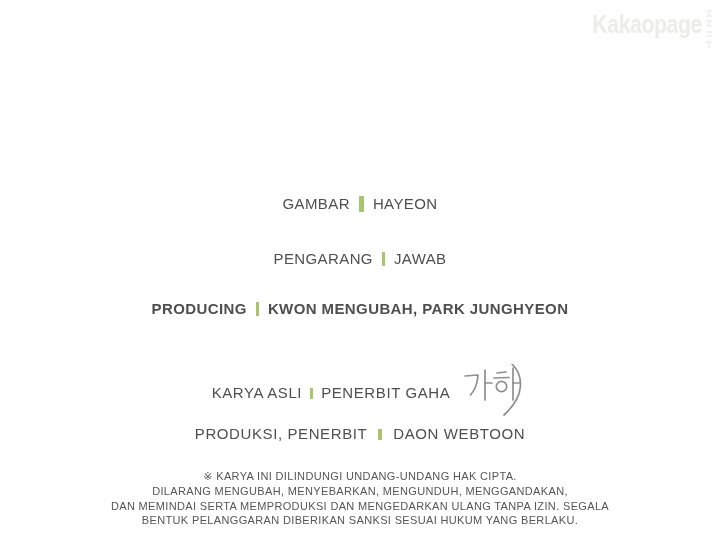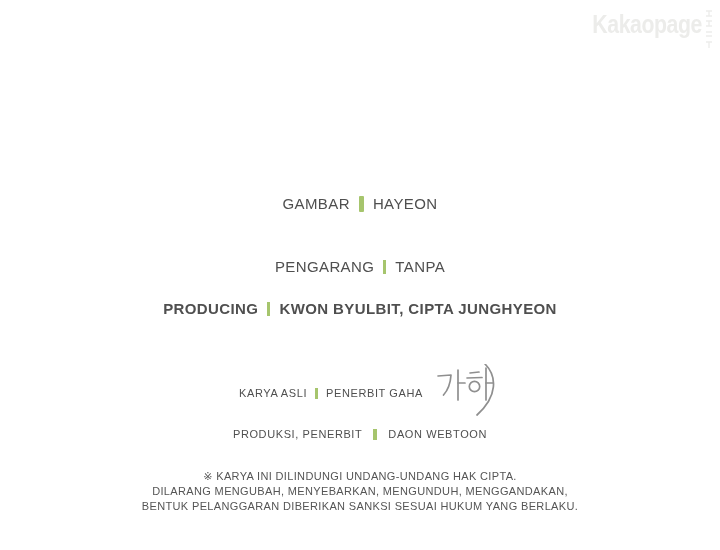--- a/index.html
+++ b/index.html
@@ -10,27 +10,27 @@
   
   .watermark{position:absolute;top:8px;right:6px;display:flex;align-items:flex-start;}
   .wm-text{
     font-size:25px;font-weight:700;color:#ececea;letter-spacing:-0.5px;
     transform:scaleX(0.85);transform-origin:right top;line-height:1;padding-top:4px;
   }
   .wm-vert{margin-left:2px;}
   
   .row{position:absolute;left:0;right:0;display:flex;justify-content:center;align-items:center;}
   .row1{top:195px;column-gap:106px;}
-  .row2{top:258px;column-gap:9px;}
+  .row2{top:250px;column-gap:9px;}
   .row3{top:300px;font-weight:bold;}
   .row4{top:370px;transform:translateX(8px);}
   .row5{top:427px;}
   .group{display:flex;align-items:center;}
   .ctext{font-size:15px;letter-spacing:0.4px;white-space:pre;line-height:18px;}
-  .small .ctext{font-size:11px;letter-spacing:0.6px;line-height:14px;}
+  .small .ctext{font-size:15px;letter-spacing:0.6px;line-height:14px;}
   .bar{display:inline-block;width:3px;height:14px;background:var(--accent,#a6c56d);margin:0 9px;}
   .bar.thick{width:5px;height:16px;border-radius:1px;}
   .small .bar{height:11px;margin:0 8px;}
   .row5 .bar{width:4px;margin:0 11px;}
   .gaha-logo{margin-left:10px;margin-top:-6px;}
   
   .notice{
     position:absolute;left:0;right:0;top:469px;text-align:center;
     font-size:11px;line-height:14.8px;letter-spacing:0.35px;color:#555555;
   }
@@ -57,29 +57,29 @@
       <span class="ctext">GAMBAR</span>
       <span class="bar thick"></span>
       <span class="ctext">HAYEON</span>
     </div>
   </div>
 
   <div class="row row2">
     <div class="group">
       <span class="ctext">PENGARANG</span>
       <span class="bar"></span>
-      <span class="ctext">TANPA</span>
+      <span class="ctext">JAWAB</span>
     </div>
   </div>
 
   <div class="row row3">
     <div class="group">
       <span class="ctext">PRODUCING</span>
       <span class="bar"></span>
-      <span class="ctext">KWON BYULBIT, CIPTA JUNGHYEON</span>
+      <span class="ctext">KWON MENGUBAH, PARK JUNGHYEON</span>
     </div>
   </div>
 
   <div class="row row4 small">
     <div class="group">
       <span class="ctext">KARYA ASLI</span>
       <span class="bar"></span>
       <span class="ctext">PENERBIT GAHA</span>
     </div>
     <svg class="gaha-logo" width="64" height="52" viewBox="0 0 64 52">
@@ -106,16 +106,17 @@
     <div class="group">
       <span class="ctext">PRODUKSI, PENERBIT</span>
       <span class="bar"></span>
       <span class="ctext">DAON WEBTOON</span>
     </div>
   </div>
 
   <div class="notice">
     <div>※ KARYA INI DILINDUNGI UNDANG-UNDANG HAK CIPTA.</div>
     <div>DILARANG MENGUBAH, MENYEBARKAN, MENGUNDUH, MENGGANDAKAN,</div>
+    <div>DAN MEMINDAI SERTA MEMPRODUKSI DAN MENGEDARKAN ULANG TANPA IZIN. SEGALA</div>
     <div>BENTUK PELANGGARAN DIBERIKAN SANKSI SESUAI HUKUM YANG BERLAKU.</div>
   </div>
 
 </div>
 
 </body></html>

